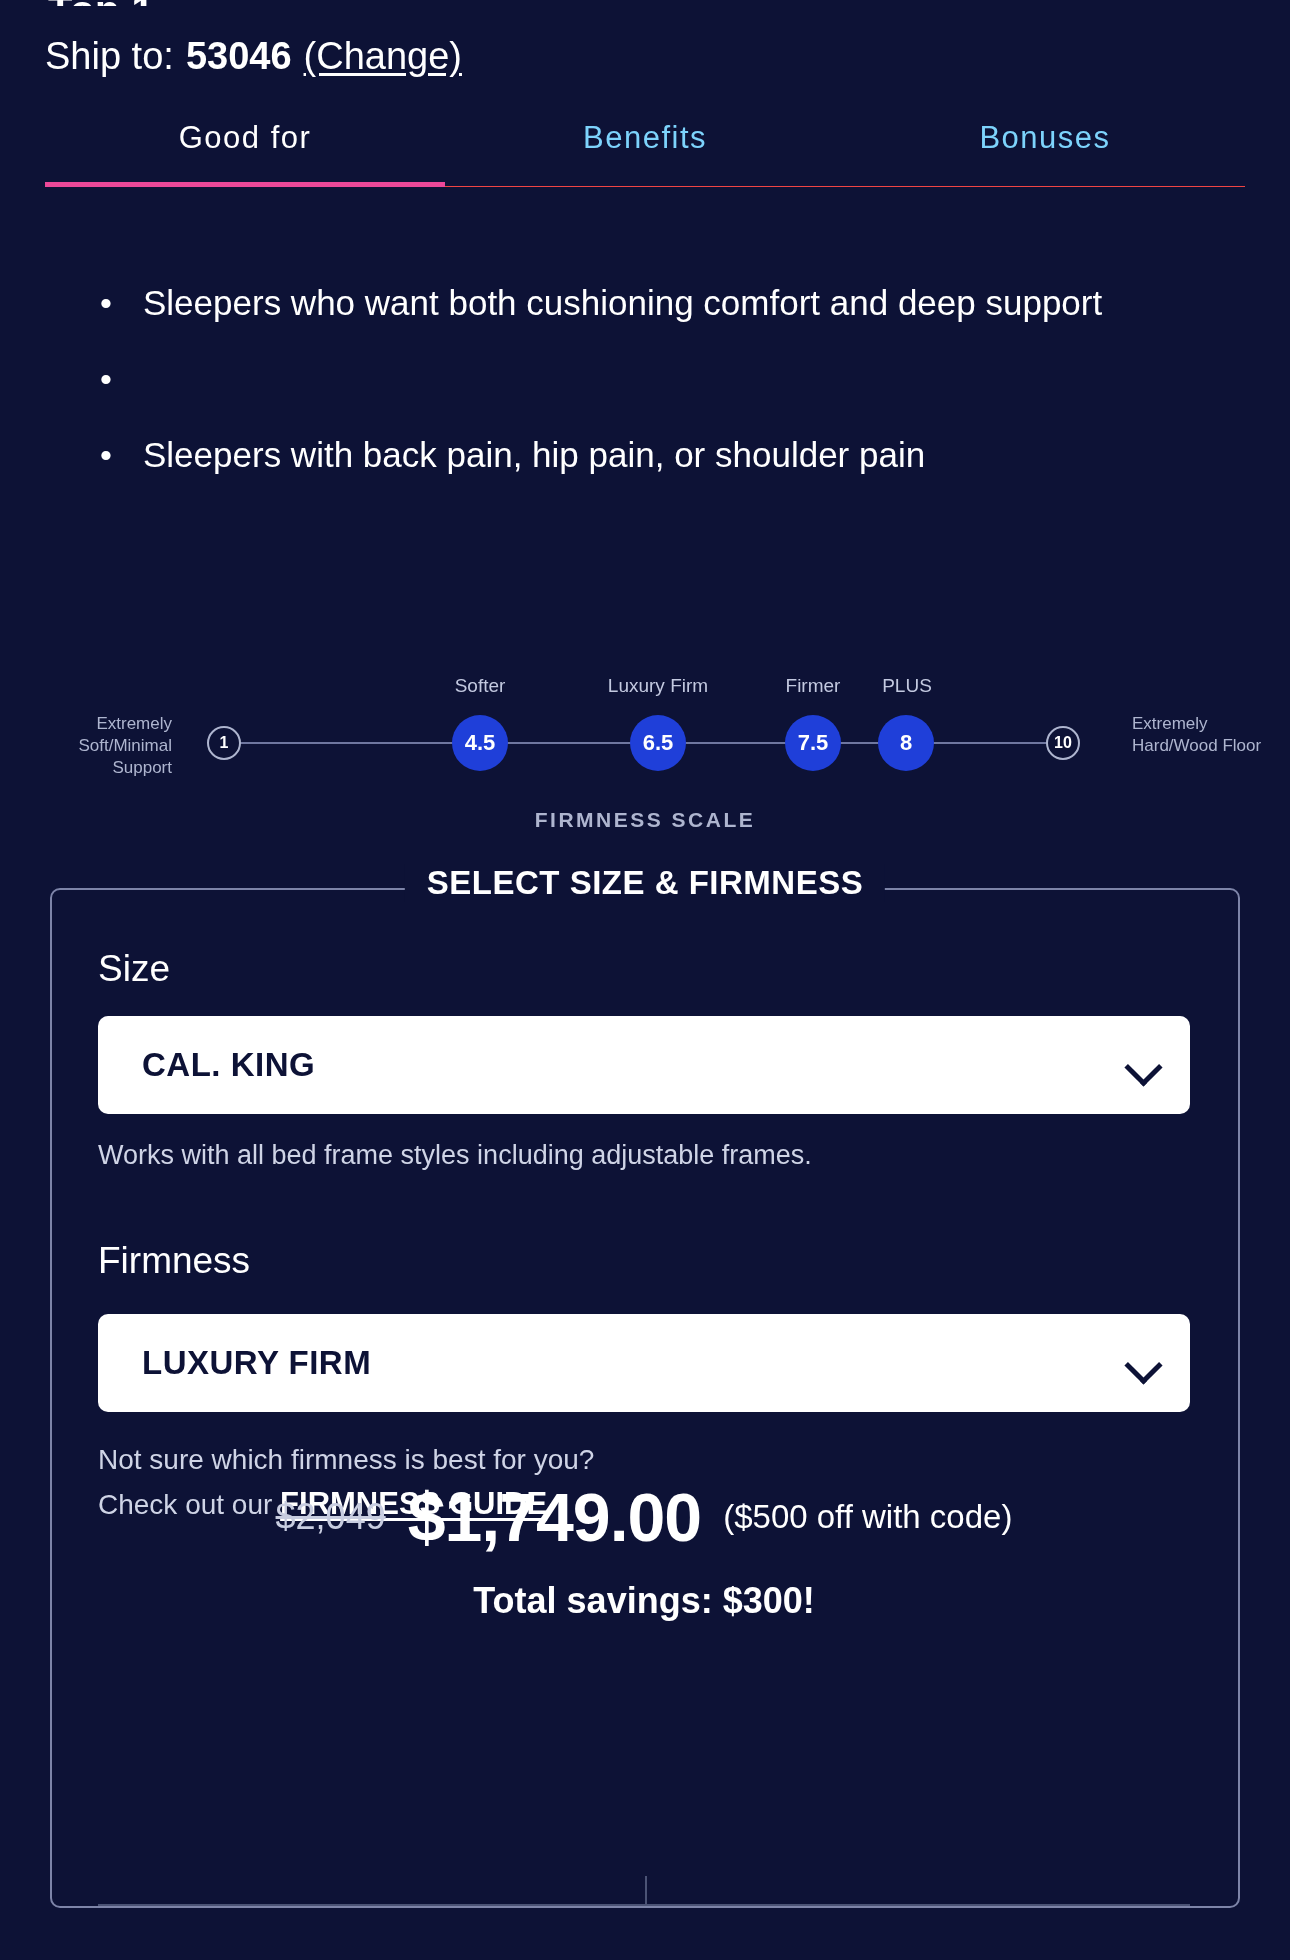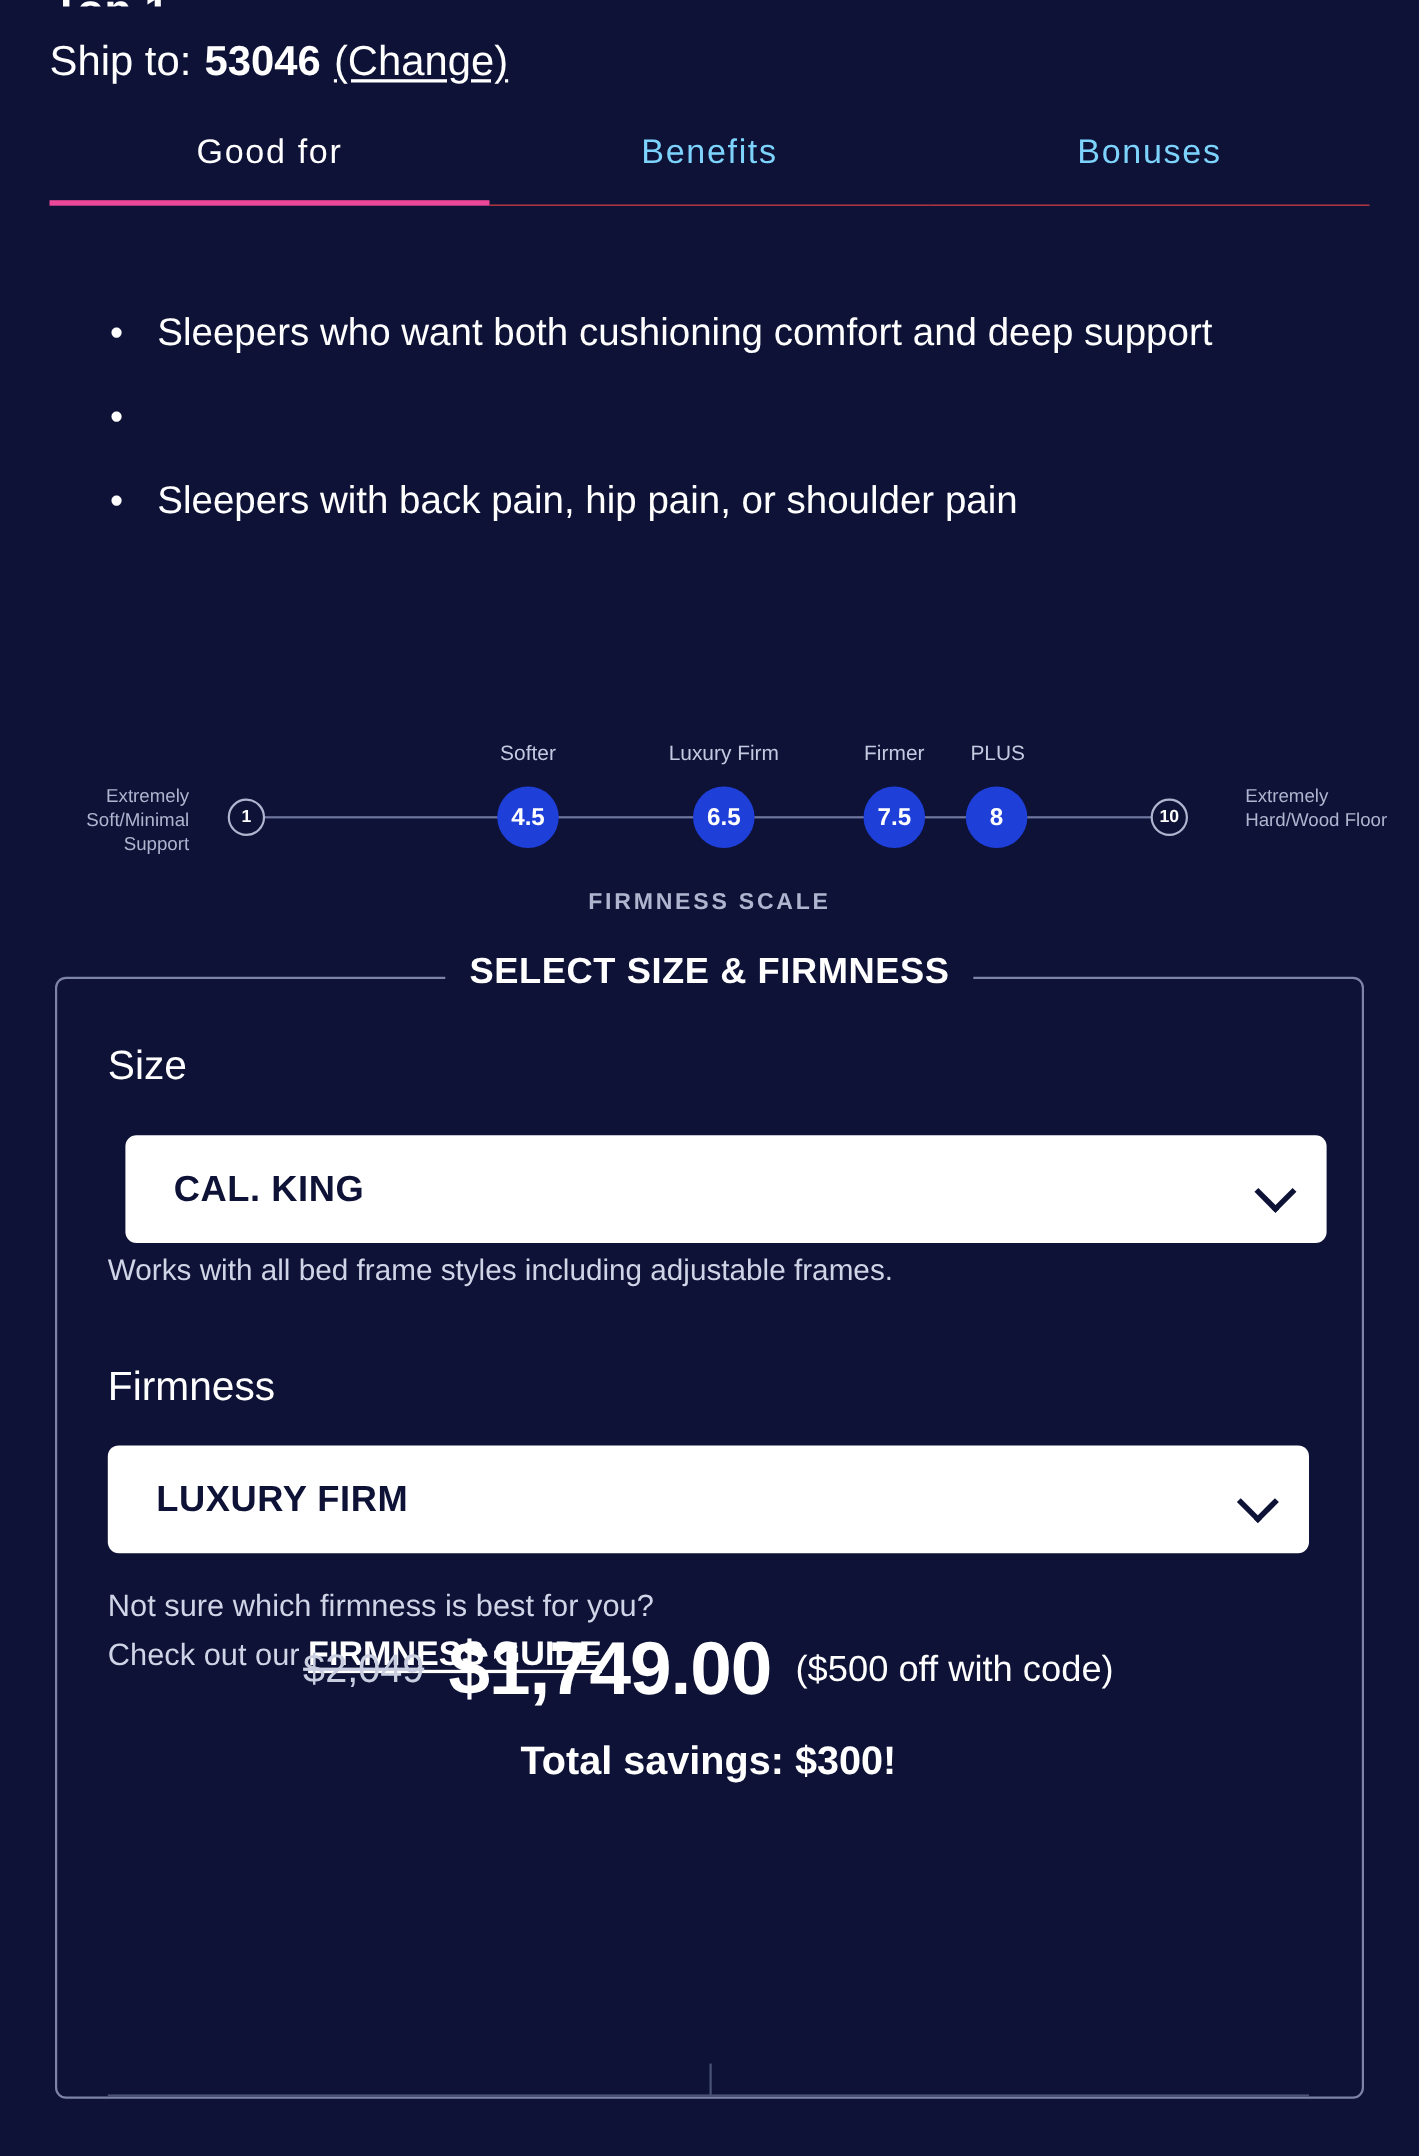--- a/index.html
+++ b/index.html
@@ -364,21 +364,21 @@
 
   <div class="node end" style="left:1046px;">10</div>
 
   <div class="scale-title">FIRMNESS SCALE</div>
 </div>
 
 <div class="panel">
   <div class="panel-legend">SELECT SIZE &amp; FIRMNESS</div>
 
   <div class="field-label" style="top:58px;">Size</div>
-  <div class="select" style="top:142px;margin-left:16px;">
+  <div class="select" style="top:126px;">
     <span class="select-value">CAL. KING</span>
     <span class="chev"></span>
   </div>
   <div class="helper" style="top:250px;">Works with all bed frame styles including adjustable frames.</div>
 
   <div class="field-label" style="top:350px;">Firmness</div>
   <div class="select" style="top:424px;">
     <span class="select-value">LUXURY FIRM</span>
     <span class="chev"></span>
   </div>

